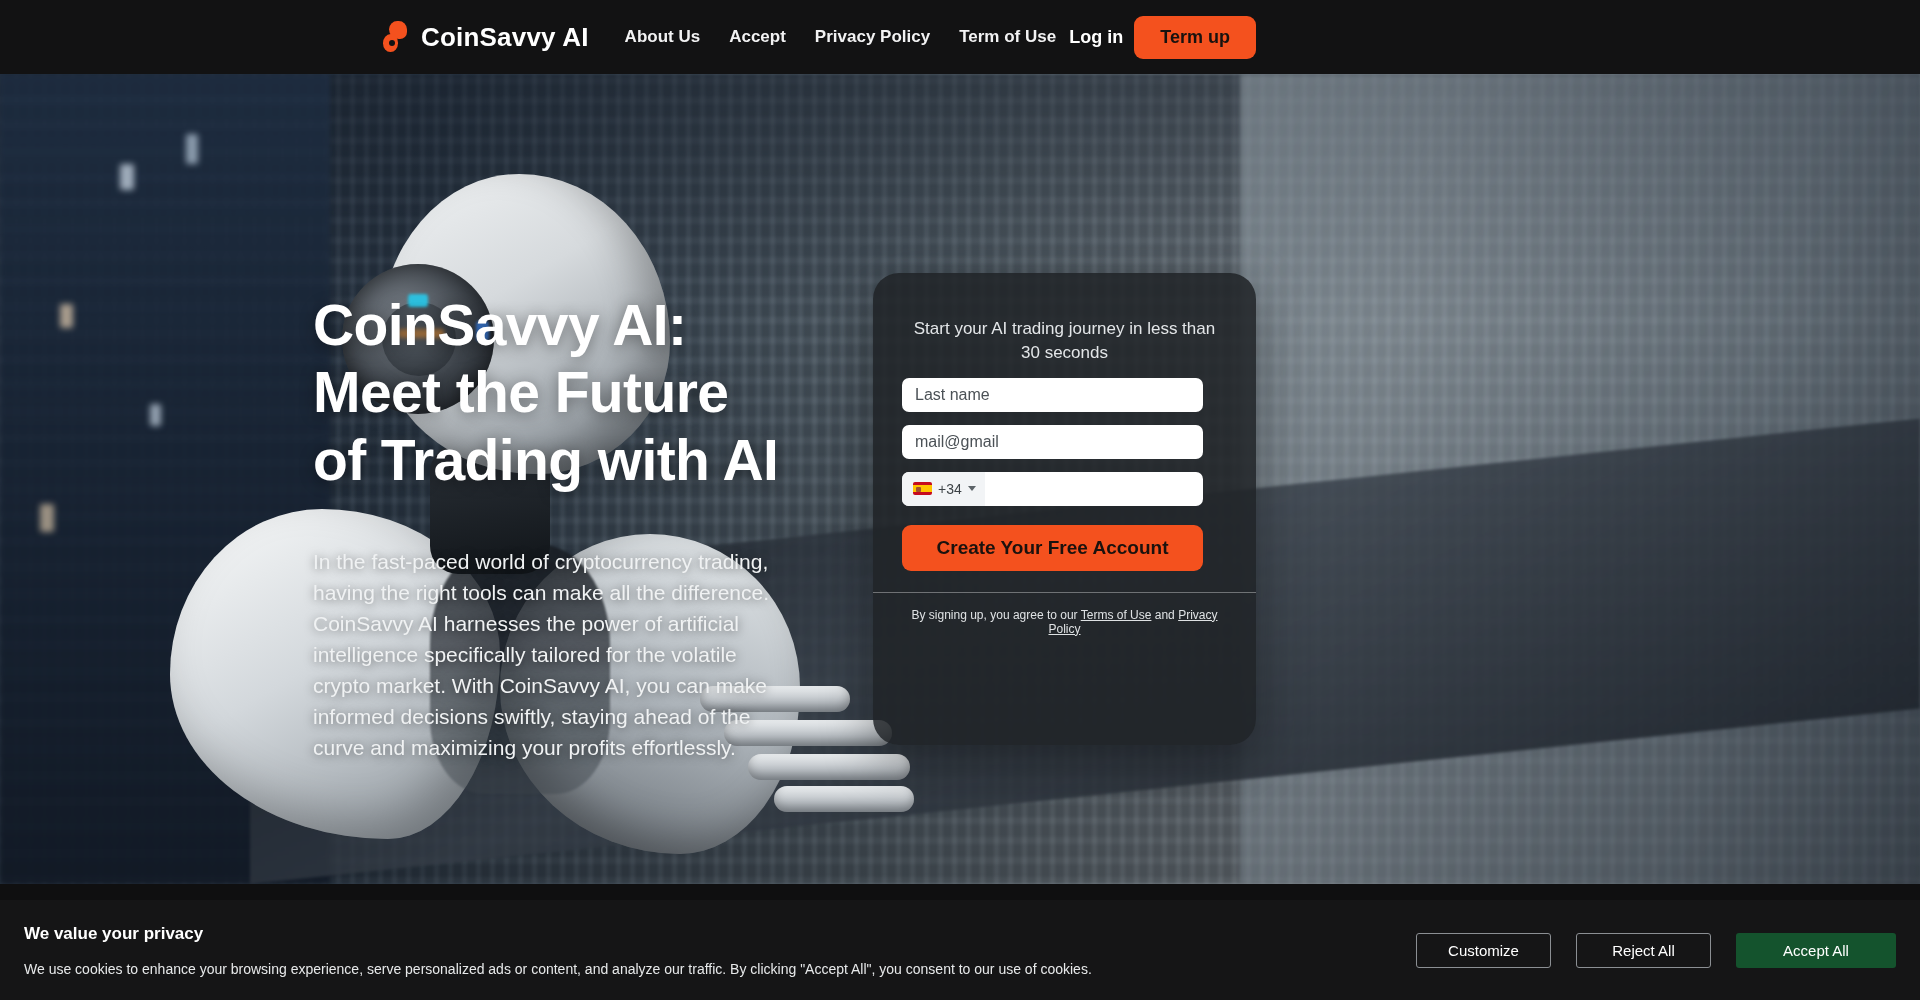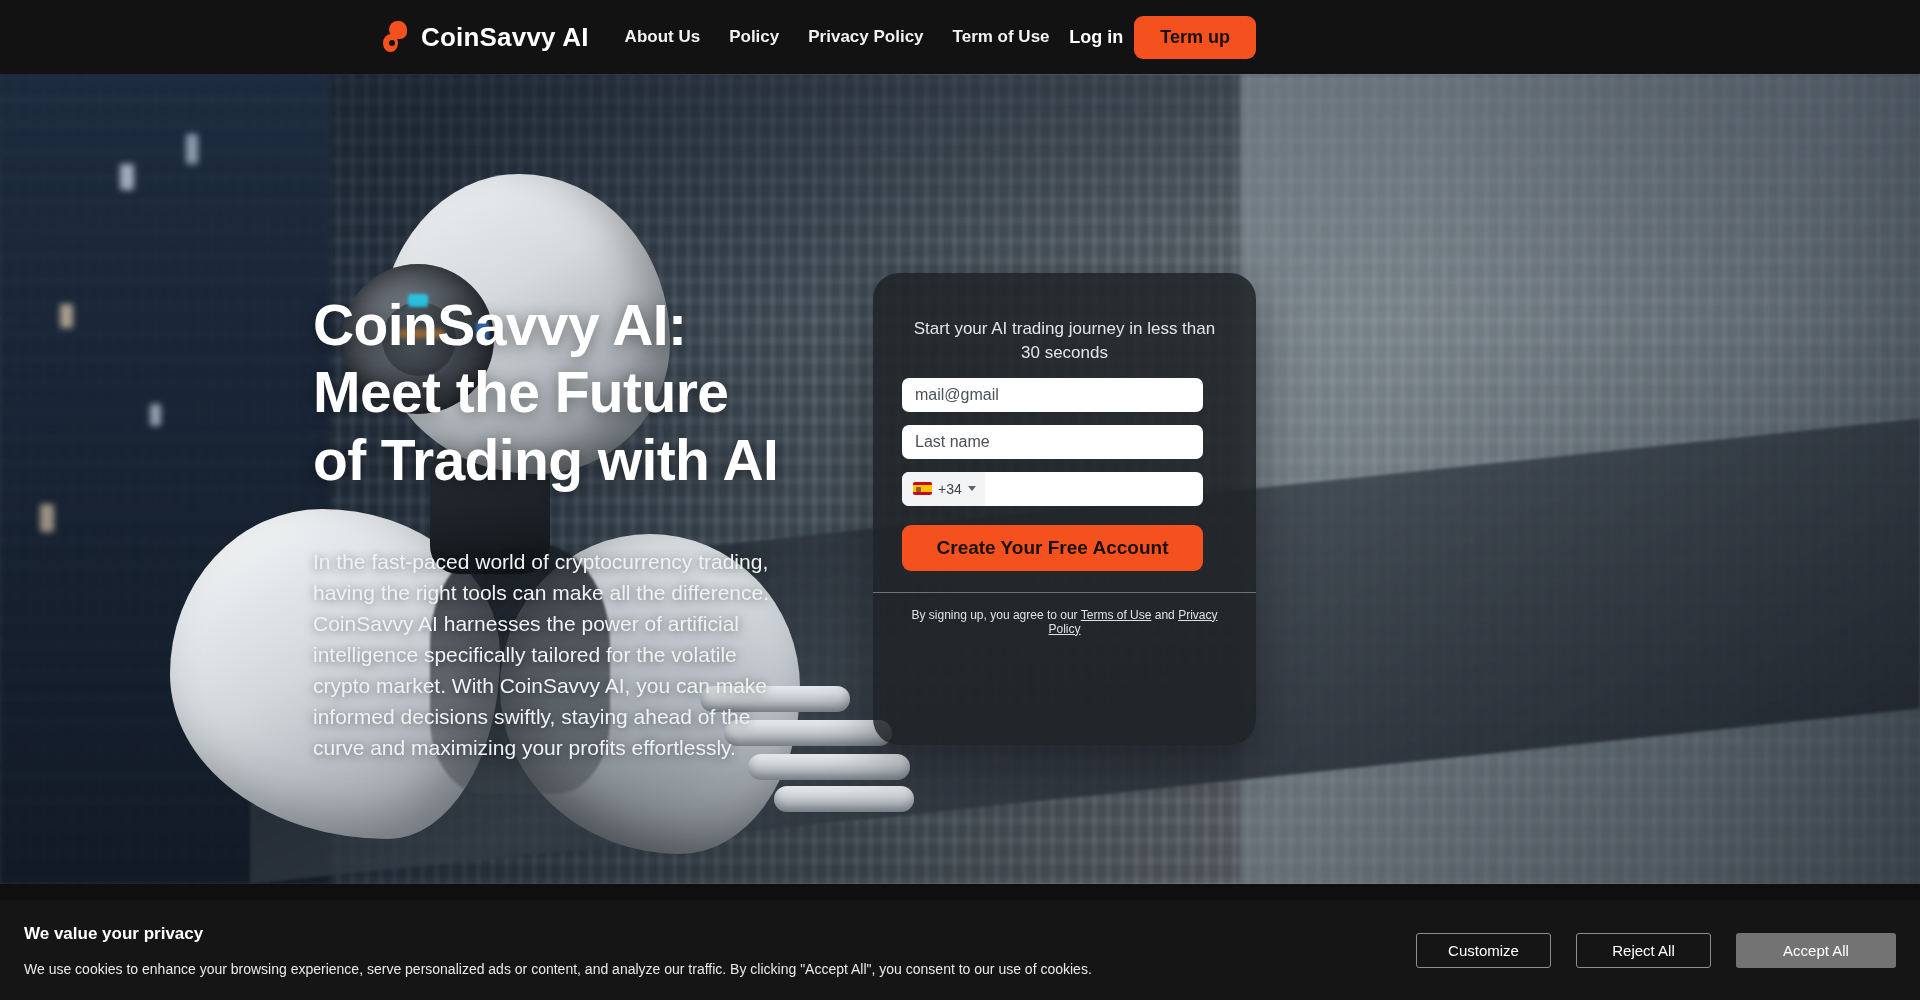--- a/index.html
+++ b/index.html
@@ -205,42 +205,42 @@
   .cookie-left { margin-left: 24px; }
   .cookie-title { color: #ffffff; font-size: 17px; font-weight: bold; }
   .cookie-body { margin-top: 17px; color: #e7e9ea; font-size: 14px; }
   .cookie-actions { margin-left: auto; margin-right: 24px; display: flex; gap: 25px; }
   .btn-outline {
     width: 135px; height: 35px; background: transparent; color: #ffffff;
     border: 1px solid #8b8f93; border-radius: 3px; font-size: 15px;
     cursor: pointer; font-family: inherit;
   }
   .btn-accept {
-    width: 160px; height: 35px; background: #737373; color: #ffffff;
+    width: 160px; height: 35px; background: #14532d; color: #ffffff;
     border: none; border-radius: 3px; font-size: 15px; cursor: pointer;
     font-family: inherit;
   }
 </style>
 </head>
 <body>
 
 <div class="page">
 
   <div class="header">
     <div class="brand">
       <div class="logo-mark">
         <div class="blob-top"></div>
           <div class="blob-bot"></div>
           <div class="blob-dot"></div>
       </div>
       <div class="brand-name">CoinSavvy AI</div>
     </div>
     <div class="nav">
       <a href="#">About Us</a>
-      <a href="#">Policy</a>
+      <a href="#">Accept</a>
       <a href="#">Privacy Policy</a>
       <a href="#">Term of Use</a>
     </div>
     <div class="header-right">
       <a href="#" class="login-link">Log in</a>
       <button class="signup-btn">Term up</button>
     </div>
   </div>
 
   <div class="hero">
@@ -279,24 +279,24 @@
         <div>Meet the Future</div>
         <div>of Trading with AI</div>
       </div>
       <div class="hero-para">In the fast-paced world of cryptocurrency trading, having the right tools can make all the difference. CoinSavvy AI harnesses the power of artificial intelligence specifically tailored for the volatile crypto market. With CoinSavvy AI, you can make informed decisions swiftly, staying ahead of the curve and maximizing your profits effortlessly.</div>
     </div>
 
     <div class="signup-card">
       <div class="card-sub">Start your AI trading journey in less than 30 seconds</div>
 
       <div class="field">
+        <span class="field-text">Last name</span>
+      </div>
+      <div class="field">
         <span class="field-text">mail@gmail</span>
-      </div>
-      <div class="field">
-        <span class="field-text">Last name</span>
       </div>
 
       <div class="phone-field">
         <div class="cc-select">
           <span class="flag">
             <span class="s-top"></span>
               <span class="s-mid"></span>
               <span class="crest"></span>
               <span class="s-bot"></span>
           </span>

